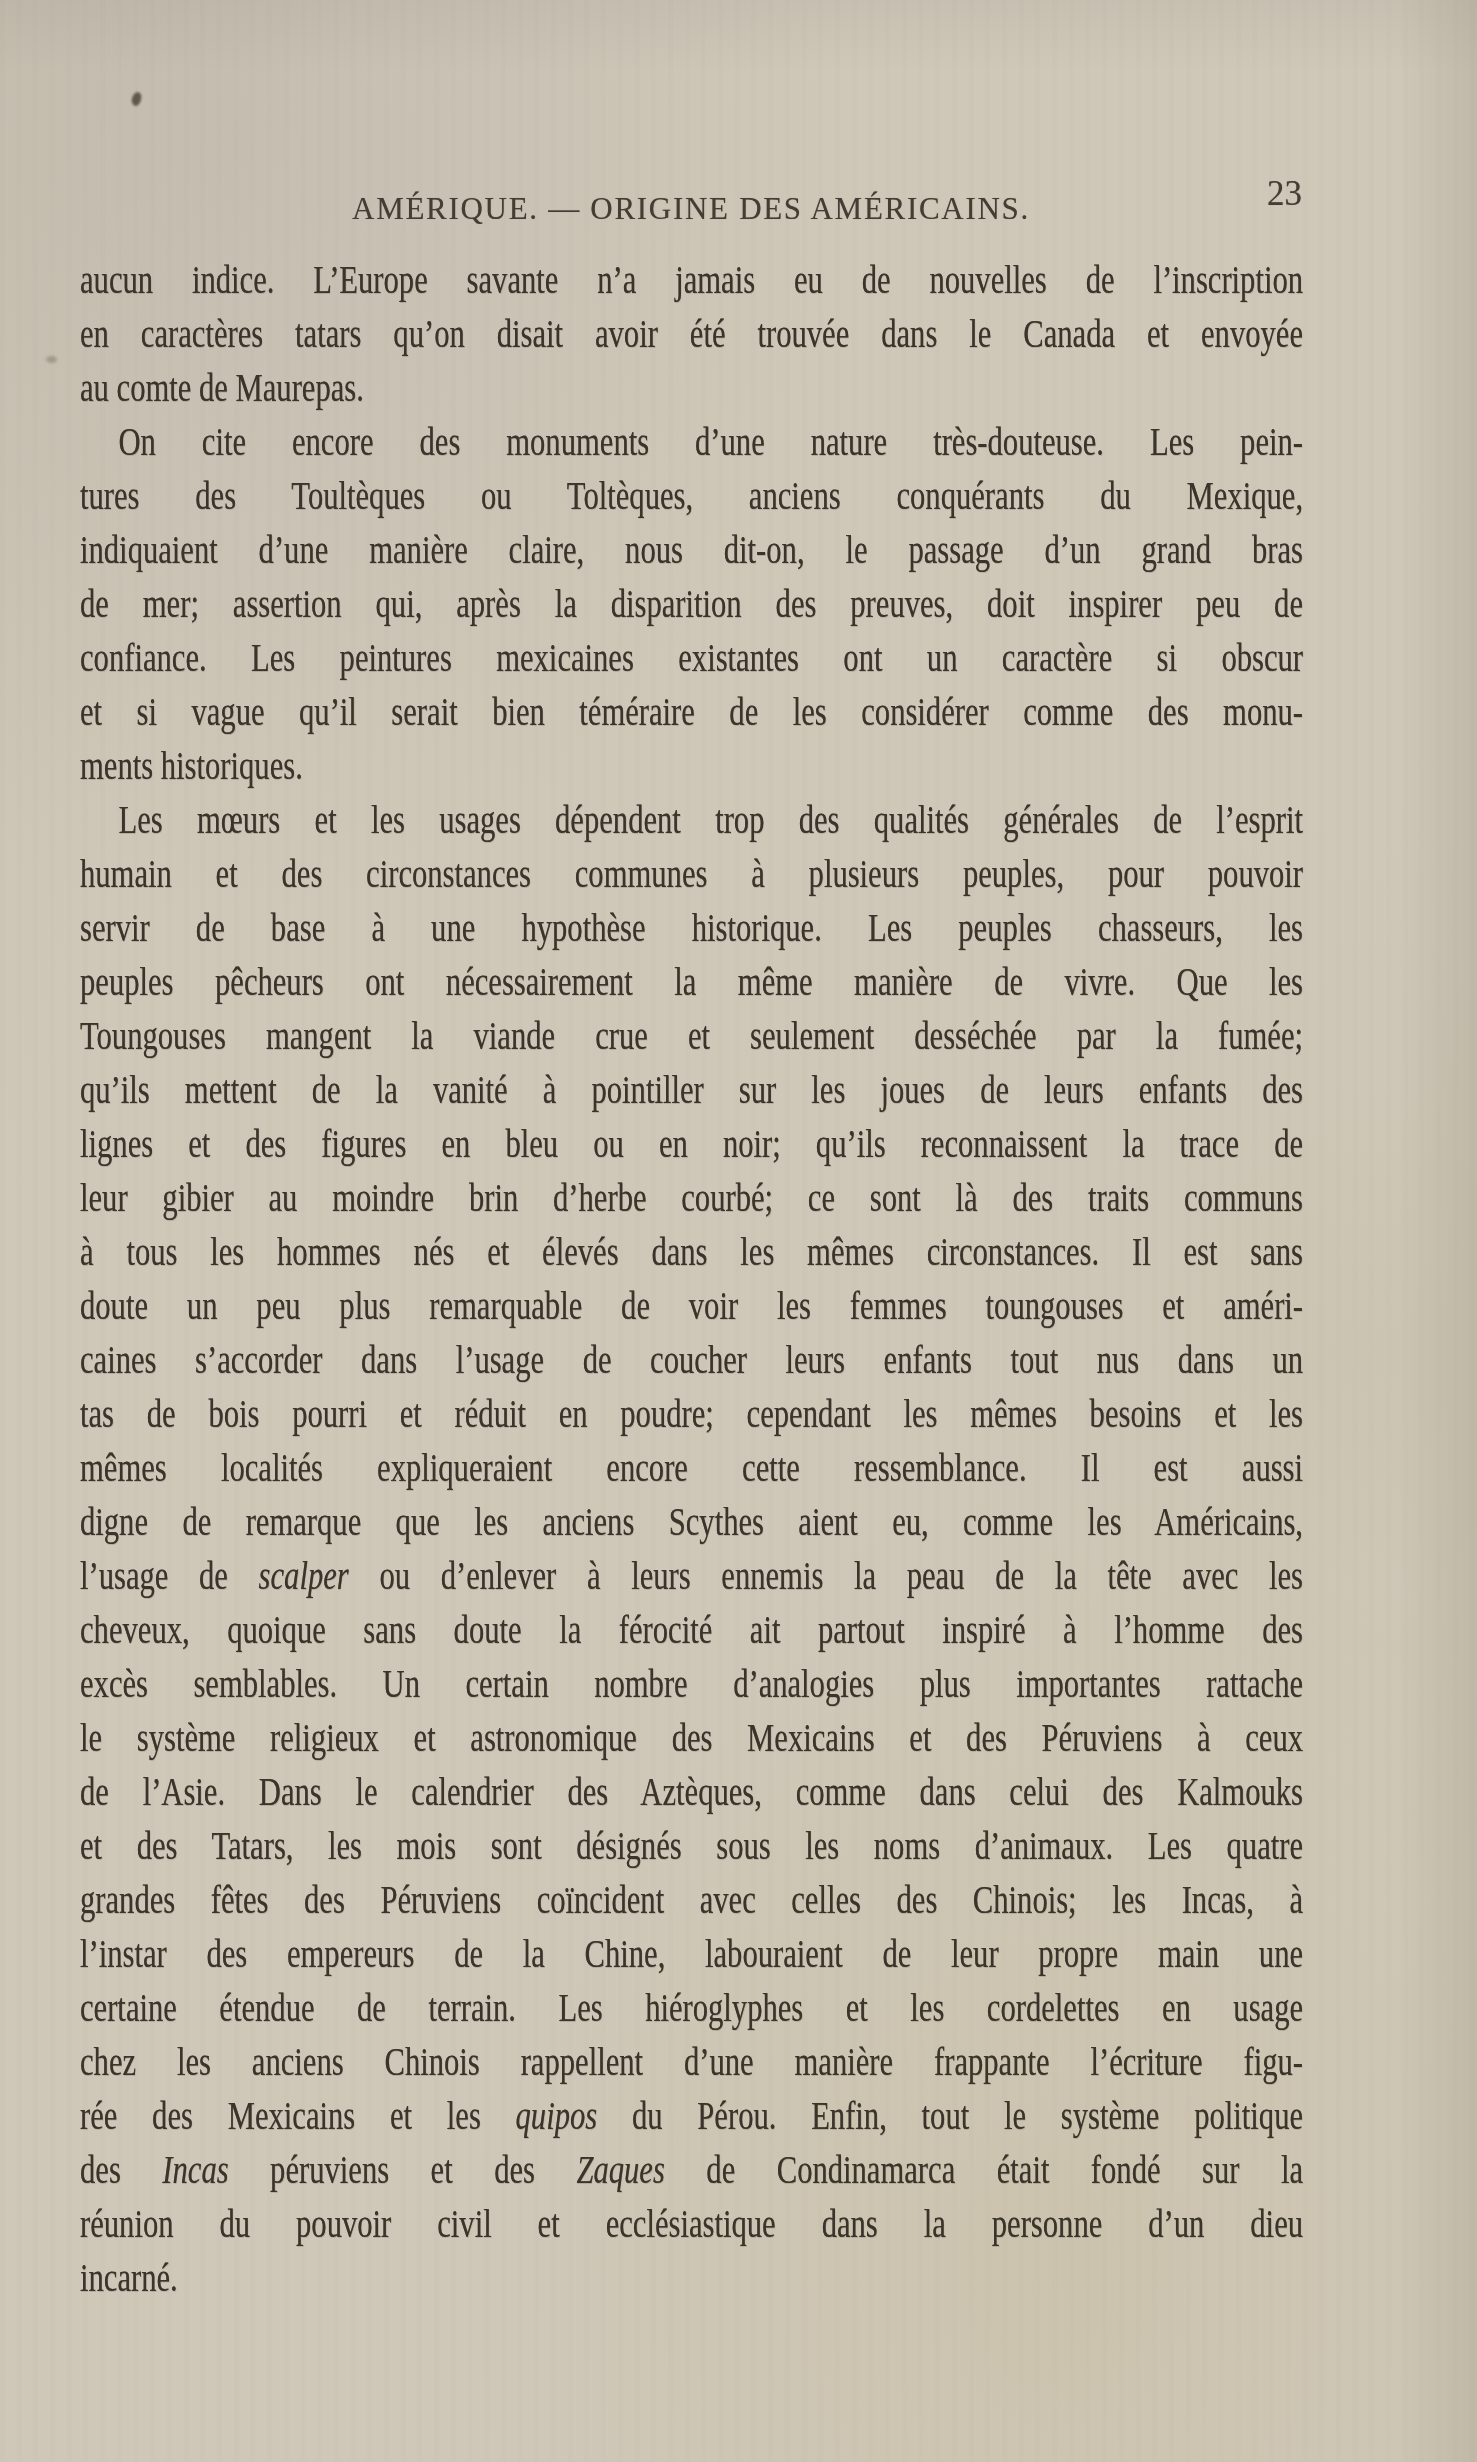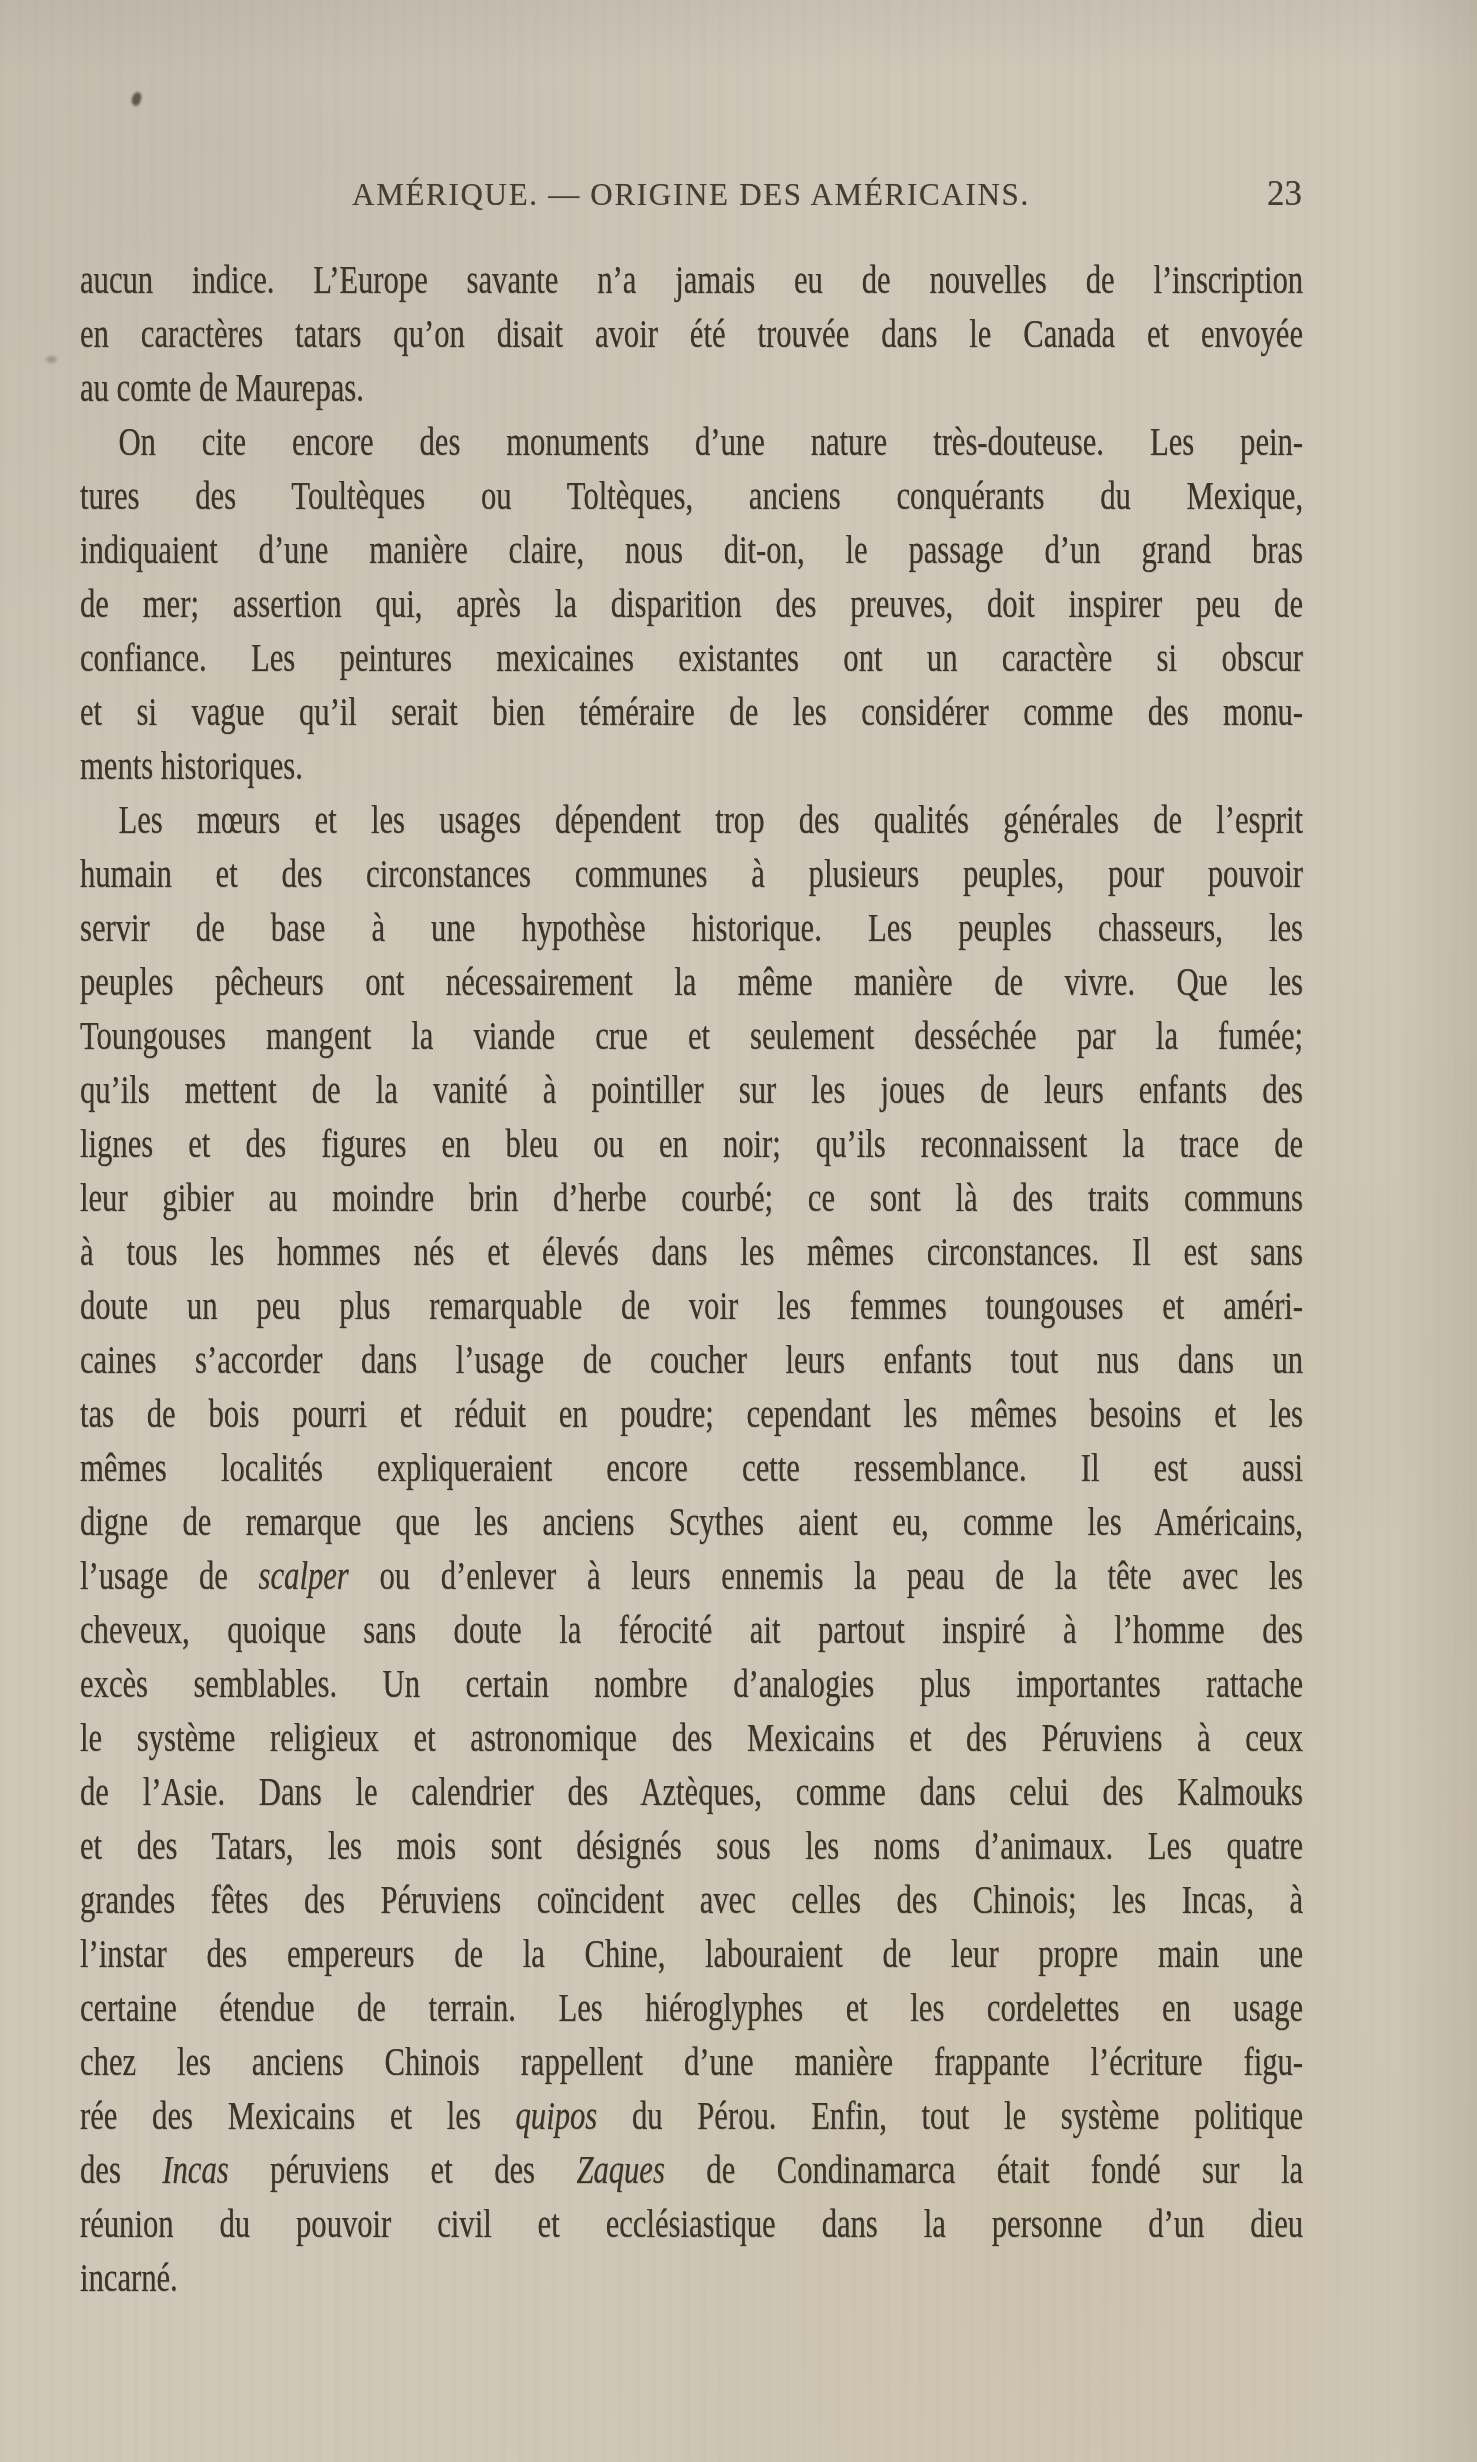--- a/index.html
+++ b/index.html
@@ -22,21 +22,21 @@
       linear-gradient(to right, rgba(115,105,88,0) 94.5%, rgba(115,105,88,0.16) 100%),
       repeating-linear-gradient(90deg, rgba(150,140,118,0.035) 0px, rgba(150,140,118,0.035) 4.9px, rgba(150,140,118,0) 4.9px, rgba(150,140,118,0) 16.7px);
     font-family: "Liberation Serif", "DejaVu Serif", serif;
     color: #3b342b;
   }
 
   
   .running-head {
     position: absolute;
     left: 80px;
-    top: 174px;
+    top: 188px;
     width: 1222px;
     text-align: center;
     font-size: 31px;
     line-height: 42px;
     letter-spacing: 1.7px;
     color: #443d33;
     text-shadow: 0 0 0.7px rgba(64,56,46,0.5);
     white-space: nowrap;
   }
   .page-number {

